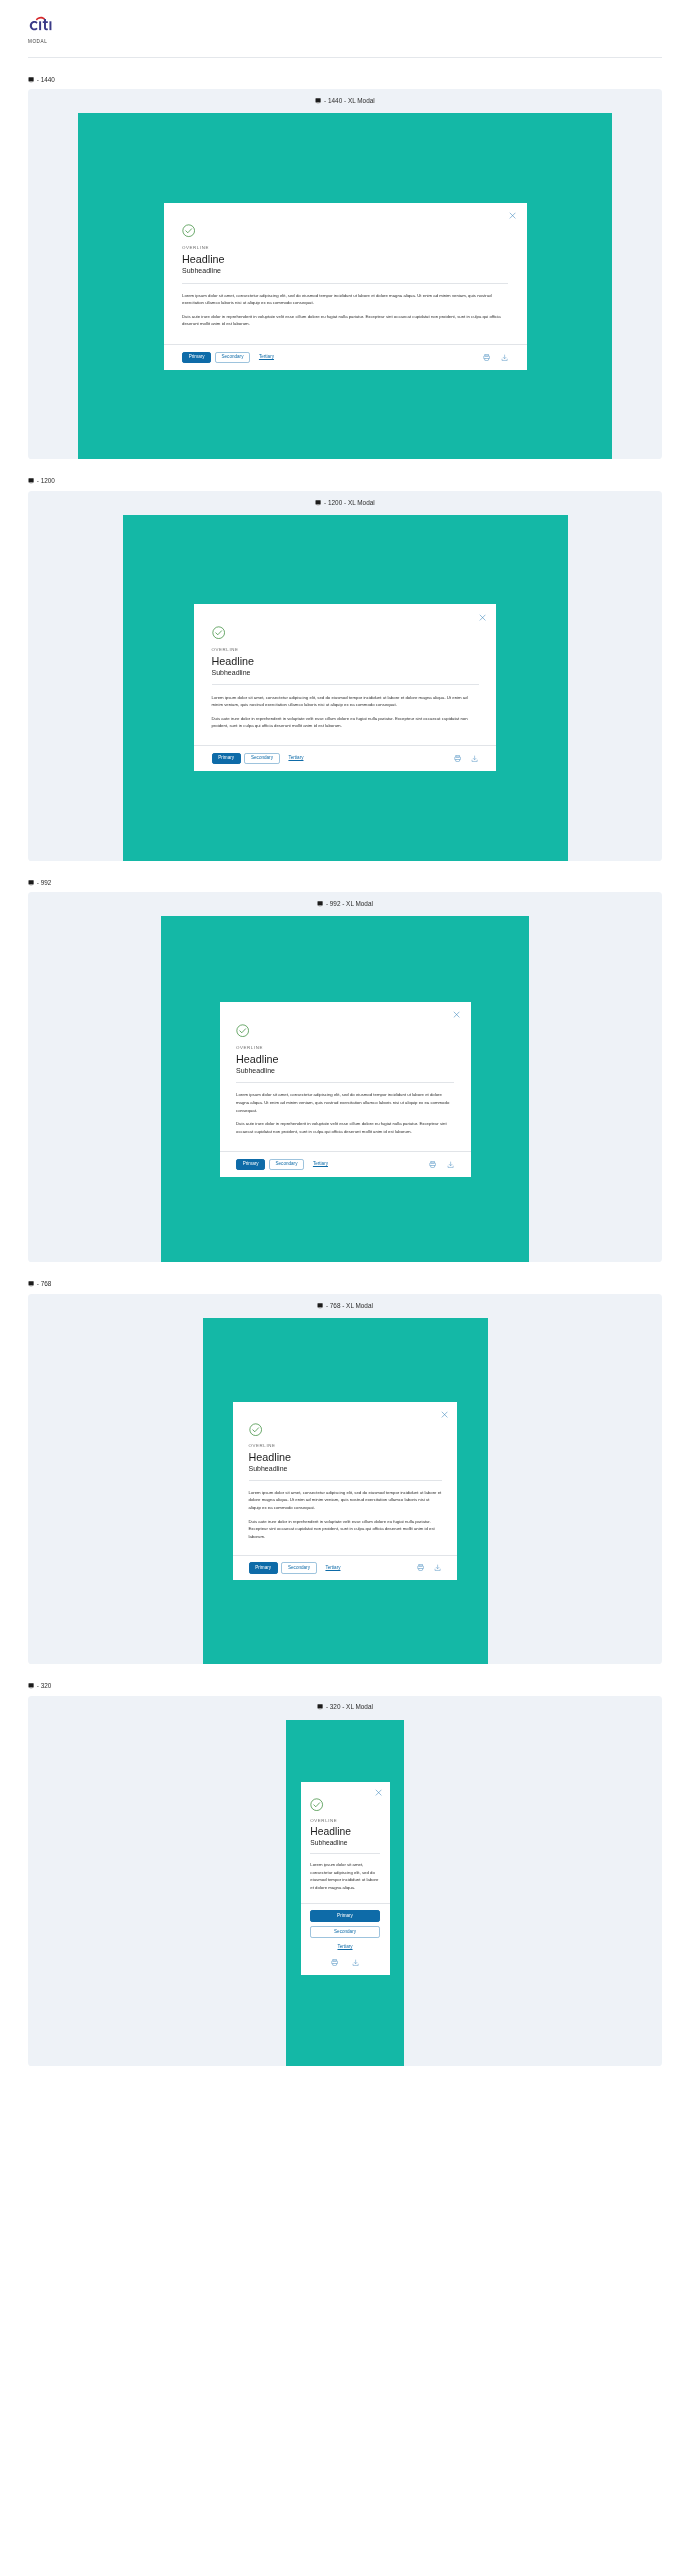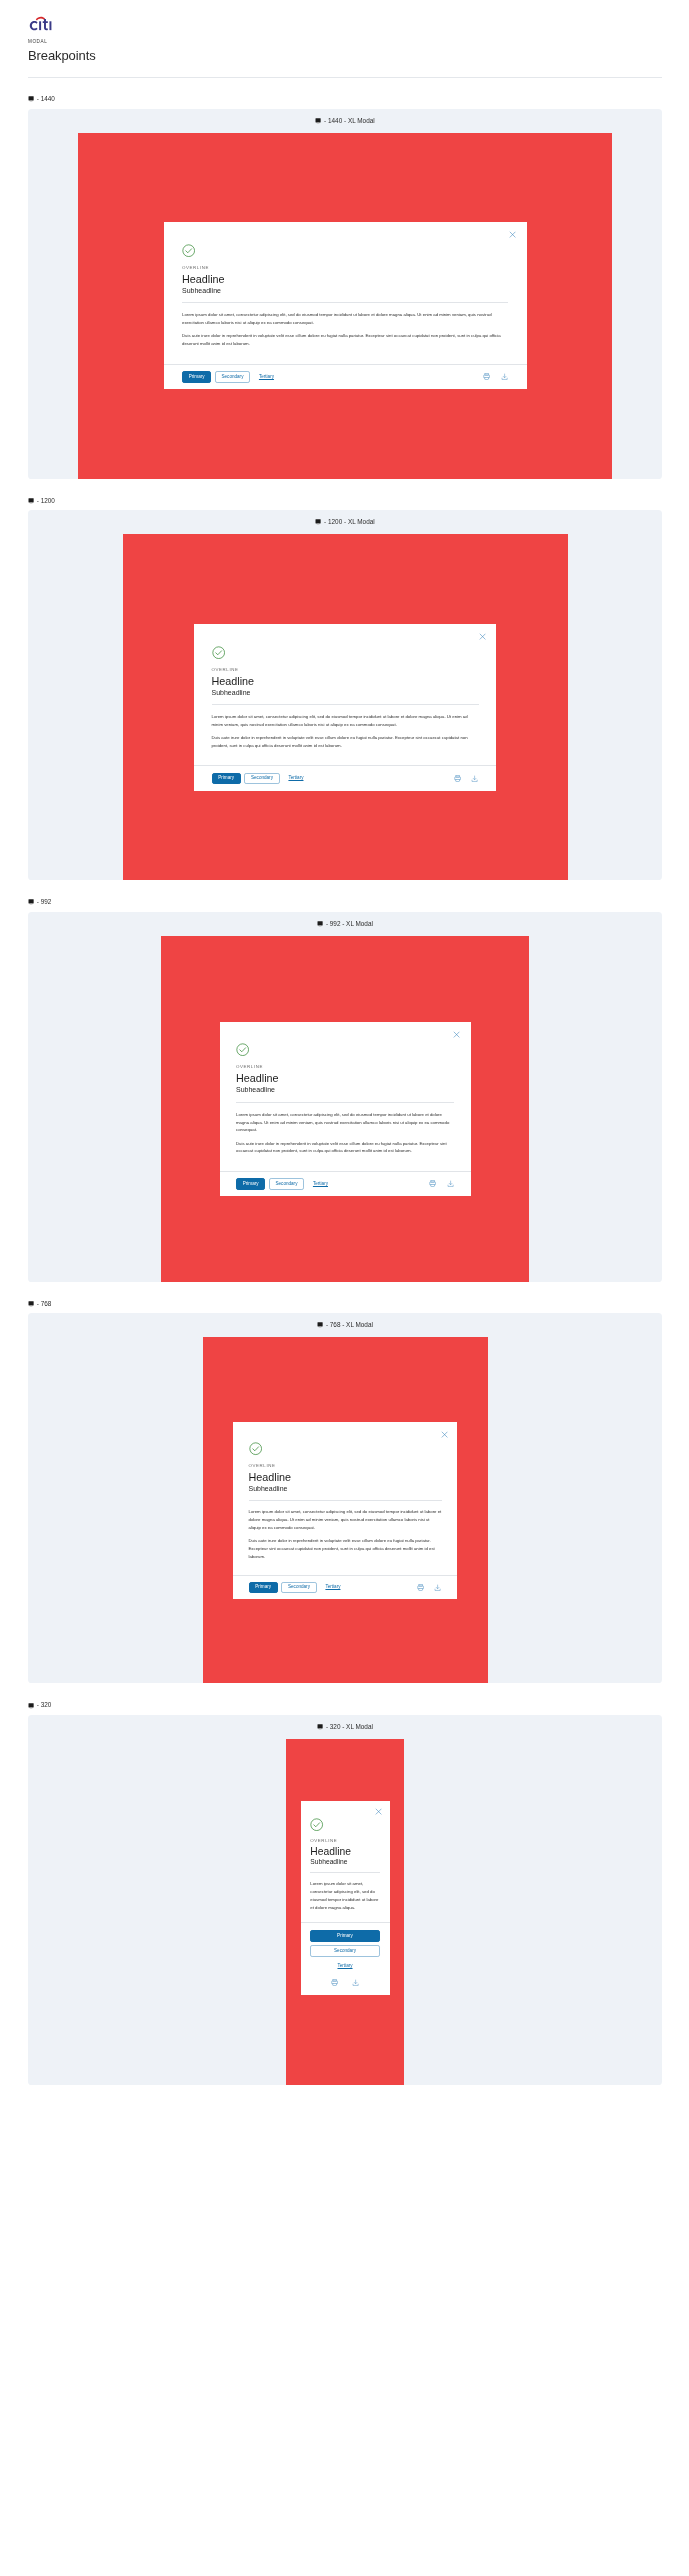--- a/index.html
+++ b/index.html
@@ -87,21 +87,21 @@
     font-size: 6.4px;
     color: #2b2b2b;
     line-height: 1;
     margin-bottom: 8.8px;
   }
 
   
   .viewport-wrap { display:flex; justify-content:center; }
 
   .viewport {
-    background: #ef4444;
+    background: #14b8a6;
     position: relative;
     display: flex;
     align-items: center;
     justify-content: center;
   }
 
   
   .modal {
     background: #ffffff;
     display: flex;
@@ -265,21 +265,20 @@
     <div class="citi-logo">
       <svg width="31" height="18.5" viewBox="0 0 60 36" xmlns="http://www.w3.org/2000/svg">
         <path d="M15 10.5 C19 4.5 27.5 3.2 33 8.2 L31 11.2 C26.5 7.4 20.5 8.2 17.3 12.6 Z" fill="#d6282b"></path>
         <path d="M12.6 17.2 c-2.9 0-5.2 2.4-5.2 5.6 0 3.2 2.3 5.6 5.2 5.6 1.6 0 2.9-.6 4-1.6 l1.9 2.5 c-1.6 1.6-3.7 2.5-6.1 2.5 C7.7 31.8 3.3 27.7 3.3 22.8 c0-4.9 4.4-9 9-9 2.4 0 4.5.9 6.1 2.5 l-1.9 2.5 c-1.1-1-2.4-1.6-3.9-1.6z" fill="#3a3a87"></path>
         <rect x="21.5" y="14.2" width="3.8" height="17.2" fill="#3a3a87"></rect>
         <path d="M31 9.6 h3.8 v4.6 h3.6 v3.3 h-3.6 v8.1 c0 1.9 .7 2.7 2.1 2.7 .6 0 1.1-.1 1.5-.3 v3.2 c-.7.3-1.7.5-2.7.5 -3.2 0-4.7-1.8-4.7-5.4 v-8.8 h-2.5 v-3.3 H31 Z" fill="#3a3a87"></path>
         <rect x="41.6" y="14.2" width="3.8" height="17.2" fill="#3a3a87"></rect>
       </svg>
     </div>
     <div class="eyebrow">MODAL</div>
-    <h1 class="doc-title">Breakpoints</h1>
   </div>
   <div class="rule"></div>
 
   <div id="sections-root">
       <div class="bp-section s1440">
         <div class="bp-label">
   <span class="monitor-icon">
     <svg width="6.7" height="6.2" viewBox="0 0 13 12" xmlns="http://www.w3.org/2000/svg">
       <rect x="1" y="0.5" width="10" height="8" rx="0.7" fill="#1c1c1c"></rect>
       <rect x="5.2" y="8.5" width="1.6" height="2" fill="#bdbdbd"></rect>

